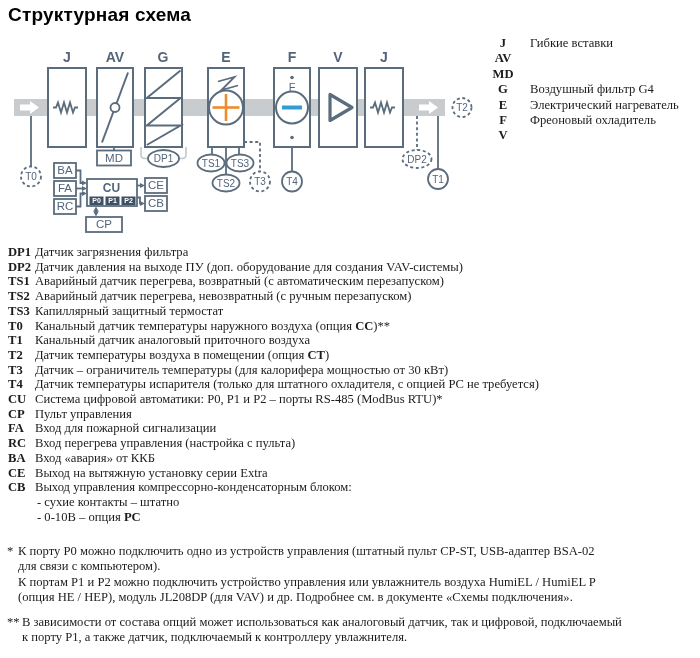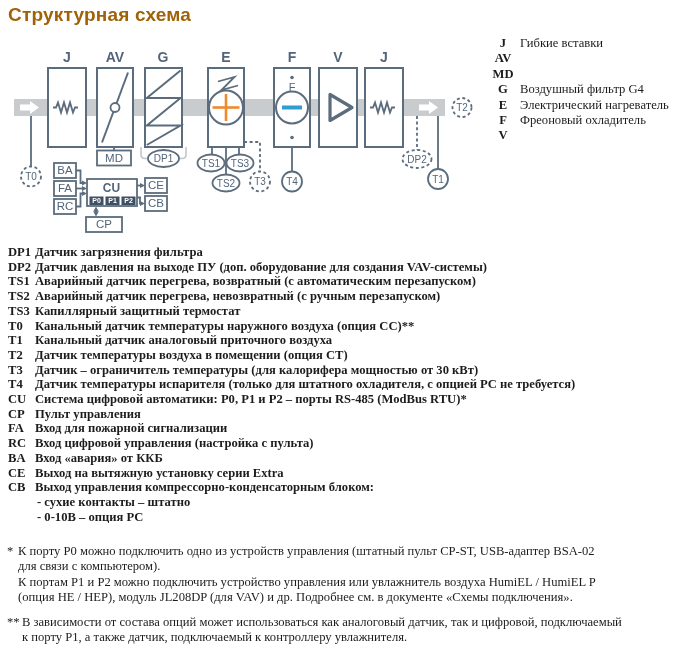--- a/index.html
+++ b/index.html
@@ -1,19 +1,19 @@
 <!DOCTYPE html>
 <html><head>
 <meta charset="utf-8">
 <style>
   html,body{margin:0;padding:0;background:#fff;}
   .page{position:relative;width:700px;height:658px;background:#fff;overflow:hidden;
         font-family:"Liberation Serif",serif;color:#1c1c1c;}
   .title{position:absolute;left:8px;top:4px;margin:0;
-         font:bold 19px "Liberation Sans",sans-serif;color:#a16207;letter-spacing:.2px;}
+         font:bold 19px "Liberation Sans",sans-serif;color:#000000;letter-spacing:.2px;}
   .diagram{position:absolute;left:0;top:40px;}
 
   
   .ln{stroke:#5b6c7c;stroke-width:1.8;fill:none;}
   .th{stroke-width:2;}
   .dash{stroke-dasharray:3 2.6;}
   .bx{fill:#fff;stroke:#5b6c7c;stroke-width:2;}
   .bx2{fill:#fff;stroke:#5b6c7c;stroke-width:1.8;}
   .gray{stroke:#c3c7ca;stroke-width:1.6;fill:none;}
   .lt{font:bold 14px "Liberation Sans",sans-serif;fill:#54657a;text-anchor:middle;}
@@ -21,27 +21,27 @@
   .md{font:11.5px "Liberation Sans",sans-serif;fill:#54657a;text-anchor:middle;}
   .fl{font:11px "Liberation Sans",sans-serif;fill:#54657a;text-anchor:middle;}
   .cu{font:bold 12px "Liberation Sans",sans-serif;fill:#54657a;text-anchor:middle;}
   .pt{font:bold 7px "Liberation Sans",sans-serif;fill:#fff;text-anchor:middle;}
   .ah{fill:#5b6c7c;stroke:none;}
 
   
   .legend{position:absolute;left:486px;top:36px;width:214px;}
   .lrow{display:flex;font-size:12.6px;line-height:15.4px;}
   .labbr{flex:none;width:34px;text-align:center;font-weight:bold;}
-  .ldesc{flex:1;white-space:pre-line;}
+  .ldesc{flex:1;margin-left:10px;white-space:pre-line;}
 
   
   .list{position:absolute;left:8px;top:245px;width:690px;}
   .row{display:flex;font-size:12.6px;line-height:14.7px;}
   .abbr{flex:none;width:27px;font-weight:bold;}
-  .desc{flex:1;font-weight:bold;}
+  .desc{flex:1;}
   .row.sub{padding-left:29px;}
 
   
   .fn{position:absolute;left:7px;display:flex;font-size:12.6px;line-height:15.4px;}
   .fn .mark{flex:none;}
   #fn1{top:544px;} #fn1 .mark{width:11px;}
   #fn2{top:615px;} #fn2 .mark{width:15px;}
   .ftext{white-space:pre-line;width:672px;}
 </style>
 </head>
@@ -237,21 +237,21 @@
     <div class="row">
         <span class="abbr">CP</span>
         <span class="desc"><span>Пульт управления</span><b></b><span></span></span>
       </div>
     <div class="row">
         <span class="abbr">FA</span>
         <span class="desc"><span>Вход для пожарной сигнализации</span><b></b><span></span></span>
       </div>
     <div class="row">
         <span class="abbr">RC</span>
-        <span class="desc"><span>Вход цифровой управления (настройка с пульта)</span><b></b><span></span></span>
+        <span class="desc"><span>Вход перегрева управления (настройка с пульта)</span><b></b><span></span></span>
       </div>
     <div class="row">
         <span class="abbr">BA</span>
         <span class="desc"><span>Вход «авария» от ККБ</span><b></b><span></span></span>
       </div>
     <div class="row">
         <span class="abbr">CE</span>
         <span class="desc"><span>Выход на вытяжную установку серии Extra</span><b></b><span></span></span>
       </div>
     <div class="row">

